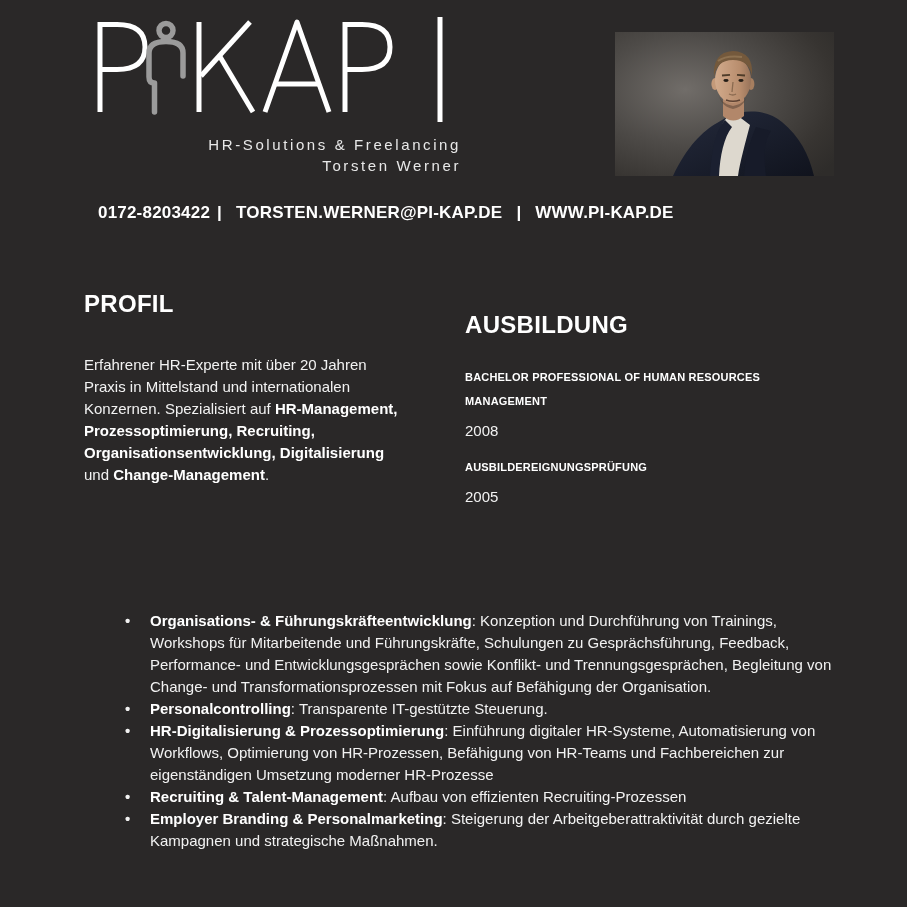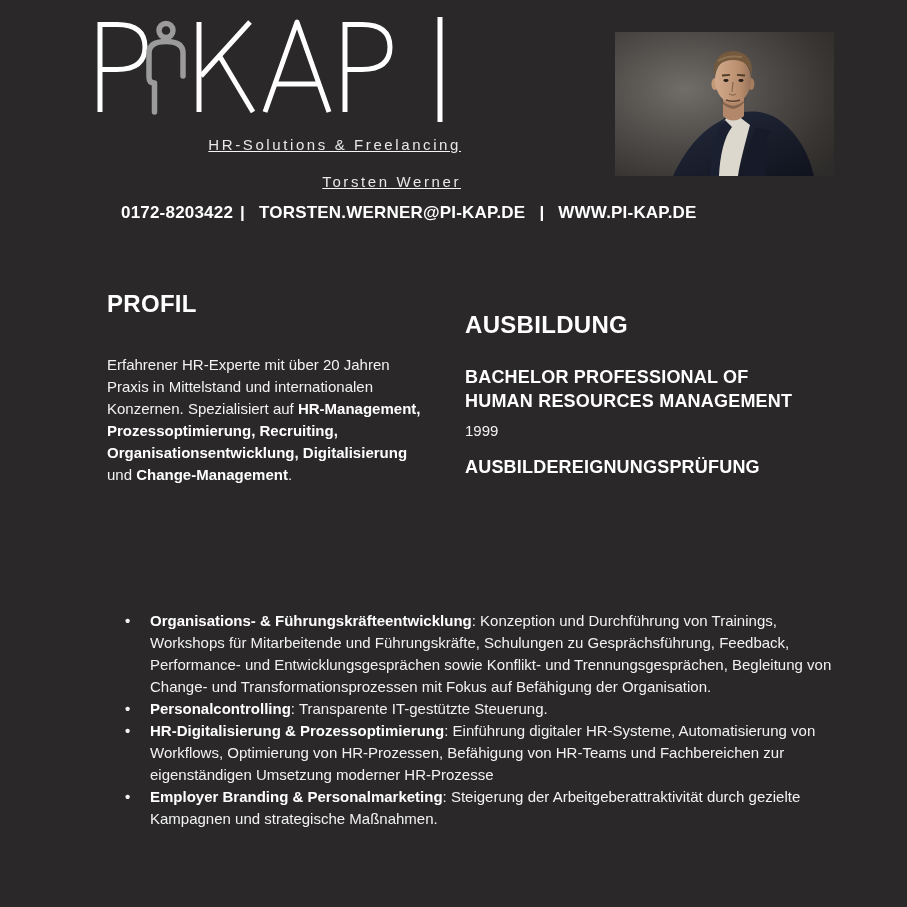--- a/index.html
+++ b/index.html
@@ -3,41 +3,41 @@
 <meta charset="utf-8">
 <style>
   html,body{margin:0;padding:0;background:#1c1b1b;}
   .page{
     position:relative;width:907px;height:907px;margin:0 auto;
     background:#2a2828;color:#f5f5f5;overflow:hidden;
     font-family:"Liberation Sans",sans-serif;
   }
   .abs{position:absolute;}
   
-  .logo{left:95px;top:14px;width:366px;text-decoration:underline;}
+  .logo{left:95px;top:14px;width:366px;}
   .logo svg{display:block;}
   .tagline{margin-top:8px;text-align:right;color:#e8e8e8;
     font-size:15px;letter-spacing:2.6px;line-height:21px;font-weight:300;}
   
   .photo{left:615px;top:32px;width:219px;height:144px;}
   .photo svg{display:block;}
   
   .contact{left:98px;top:203px;font-size:17px;font-weight:700;
-    letter-spacing:.2px;color:#ffffff;white-space:nowrap;margin-left:23px;}
+    letter-spacing:.2px;color:#ffffff;white-space:nowrap;}
   .contact .sep{margin:0 14px;}
   .contact .sep.first{margin-left:7px;}
   
   h2{font-size:24px;font-weight:700;margin:0;letter-spacing:.3px;color:#ffffff;}
   
-  .profil{left:107px;top:290px;width:314px;}
+  .profil{left:84px;top:290px;width:314px;}
   .profil p{margin:36px 0 0;font-size:15px;line-height:22px;color:#f2f2f2;}
   
   .ausbildung{left:465px;top:311px;width:345px;}
   .edu-entries{margin-top:26px;}
-  .edu-title{font-size:18px;font-weight:700;line-height:24px;letter-spacing:.2px;color:#ffffff;}
+  .edu-title{font-size:11px;font-weight:700;line-height:24px;letter-spacing:.2px;color:#ffffff;}
   .edu-year{font-size:15px;margin-top:9px;color:#f2f2f2;}
   .edu-entry + .edu-entry{margin-top:16px;}
   
   .staerken{left:98px;top:584px;width:757px;}
   .staerken ul{margin:26px 0 0;padding:0;list-style:none;font-size:15px;line-height:22px;color:#f2f2f2;}
   .staerken li{position:relative;padding-left:52px;}
   .staerken li::before{content:"\2022";position:absolute;left:27px;top:0;font-weight:700;}
   .b{font-weight:700;color:#ffffff;}
 </style>
 </head>
@@ -58,21 +58,21 @@
         <path d="M 250,8 V 98"></path>
         <path d="M 250,10.5 H 267 Q 295,10.5 295,33 Q 295,55.5 267,55.5 H 250"></path>
         <path d="M 345,3 V 108"></path>
       </g>
       <g fill="none" stroke="#9b9b9b" stroke-width="5.5" stroke-linecap="round" stroke-linejoin="round">
         <circle cx="71" cy="16.5" r="7"></circle>
         <path d="M 88,62 V 39 Q 88,27.5 71,27.5 Q 54,27.5 54,39 V 63 Q 54,69 59.5,69 L 59.5,98"></path>
       </g>
     </svg>
     <div class="tagline">HR-Solutions &amp; Freelancing</div>
-    <div class="tagline" style="margin-top:16px;">Torsten Werner</div>
+    <div class="tagline" style="margin-top:0;">Torsten Werner</div>
   </div>
 
   <div class="abs photo">
     <svg width="219" height="144" viewBox="0 0 219 144" aria-hidden="true">
       <defs>
         <radialGradient id="bgG" cx="32%" cy="40%" r="85%">
           <stop offset="0%" stop-color="#716d69"></stop>
           <stop offset="45%" stop-color="#4e4b48"></stop>
           <stop offset="80%" stop-color="#373431"></stop>
           <stop offset="100%" stop-color="#2e2c2a"></stop>
@@ -124,30 +124,32 @@
   <section class="abs profil">
     <h2>PROFIL</h2>
     <p><span>Erfahrener HR-Experte mit über 20 Jahren Praxis in Mittelstand und internationalen Konzernen. Spezialisiert auf </span><span class="b">HR-Management, Prozessoptimierung, Recruiting, Organisationsentwicklung, Digitalisierung</span><span> und </span><span class="b">Change-Management</span><span>.</span></p>
   </section>
 
   <section class="abs ausbildung">
     <h2>AUSBILDUNG</h2>
     <div class="edu-entries" id="edu-entries">
         <div class="edu-entry">
           <div class="edu-title">BACHELOR PROFESSIONAL OF HUMAN RESOURCES MANAGEMENT</div>
-          <div class="edu-year">1999</div>
+          <div class="edu-year">2008</div>
         </div>
         <div class="edu-entry">
           <div class="edu-title">AUSBILDEREIGNUNGSPRÜFUNG</div>
+          <div class="edu-year">2005</div>
         </div>
       </div>
   </section>
 
   <section class="abs staerken">
     <ul id="strengths-list">
         <li><span class="b">Organisations- &amp; Führungskräfteentwicklung</span><span>: Konzeption und Durchführung von Trainings, Workshops für Mitarbeitende und Führungskräfte, Schulungen zu Gesprächsführung, Feedback, Performance- und Entwicklungsgesprächen sowie Konflikt- und Trennungsgesprächen, Begleitung von Change- und Transformationsprozessen mit Fokus auf Befähigung der Organisation.</span></li>
         <li><span class="b">Personalcontrolling</span><span>: Transparente IT-gestützte Steuerung.</span></li>
         <li><span class="b">HR-Digitalisierung &amp; Prozessoptimierung</span><span>: Einführung digitaler HR-Systeme, Automatisierung von Workflows, Optimierung von HR-Prozessen, Befähigung von HR-Teams und Fachbereichen zur eigenständigen Umsetzung moderner HR-Prozesse</span></li>
+        <li><span class="b">Recruiting &amp; Talent-Management</span><span>: Aufbau von effizienten Recruiting-Prozessen</span></li>
         <li><span class="b">Employer Branding &amp; Personalmarketing</span><span>: Steigerung der Arbeitgeberattraktivität durch gezielte Kampagnen und strategische Maßnahmen.</span></li>
       </ul>
   </section>
 
 </div>
 
 </body></html>

